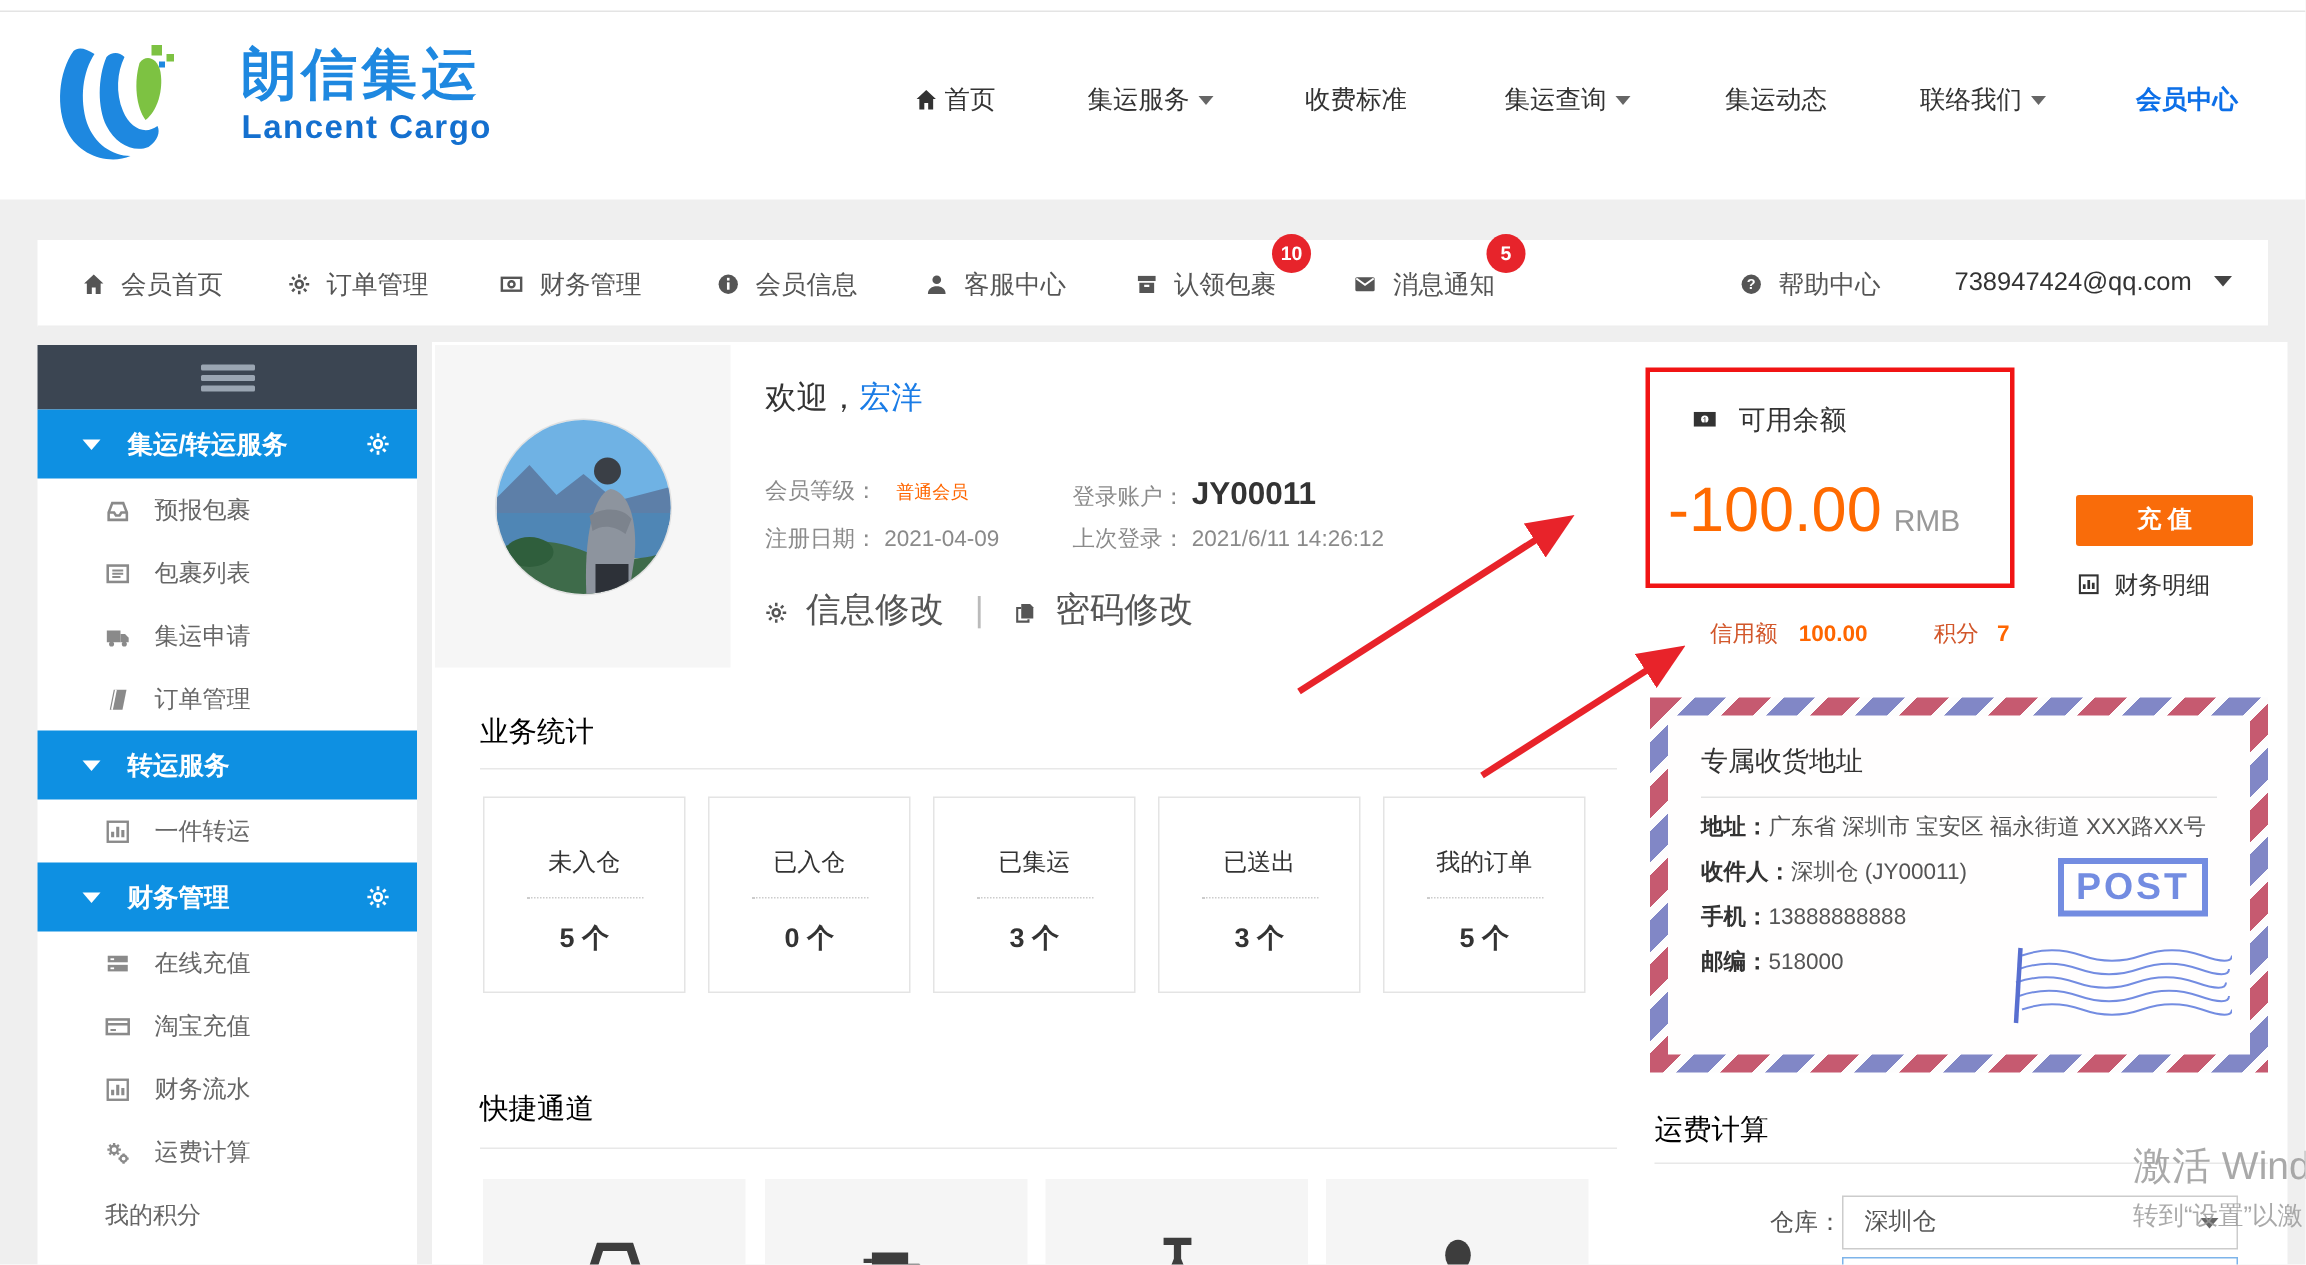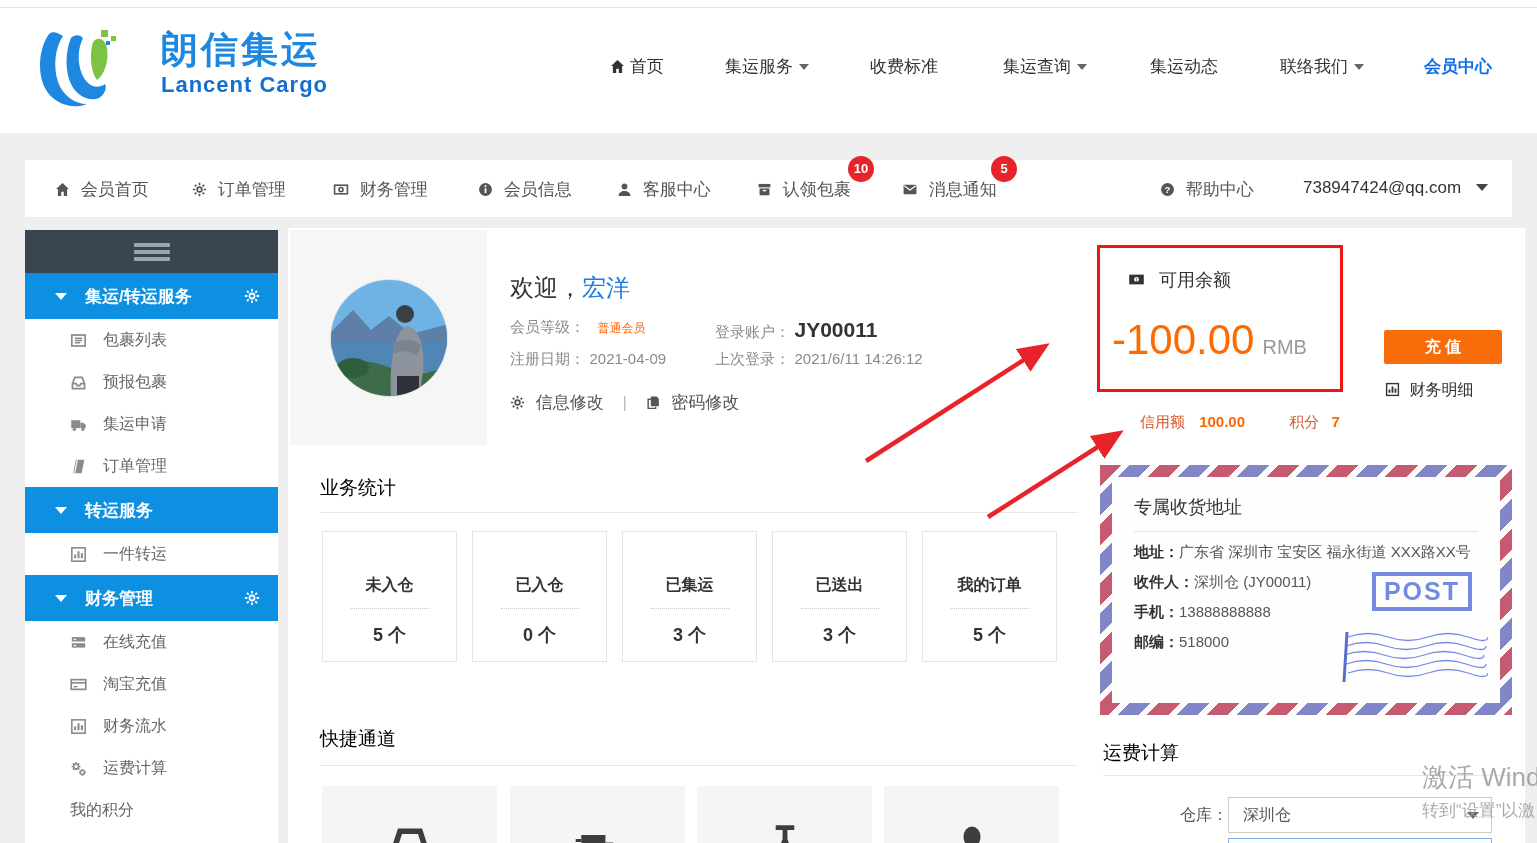--- a/index.html
+++ b/index.html
@@ -34,27 +34,27 @@
   .sb-section { height:46px; background:#0e90e2; color:#fff; font-weight:bold; font-size:17px; display:flex; align-items:center; padding:0 18px 0 30px; cursor:pointer; }
   .sb-section .caret-down { width:0; height:0; border-left:6px solid transparent; border-right:6px solid transparent; border-top:7px solid #fff; margin-right:18px; }
   .sb-section .gear-right { margin-left:auto; color:#fff; }
   .sb-item { height:42px; display:flex; align-items:center; padding-left:45px; font-size:16px; color:#666; cursor:pointer; }
   .sb-item .ico { color:#8a8a8a; margin-right:16px; }
 
   
   #main { left:288px; top:228px; width:1237px; height:615px; background:#fff; }
   #avatar-block { left:2px; top:2px; width:197px; height:215px; background:#f6f6f6; }
   #avatar-circle { left:40px; top:49px; width:118px; height:118px; border-radius:50%; overflow:hidden; border:1px solid #e0e0e0; }
-  #welcome-line { left:222px; top:44px; font-size:24px; color:#333; }
+  #welcome-line { left:222px; top:23px; font-size:21px; color:#333; }
   #welcome-name { color:#1a7ce6; cursor:pointer; }
   .info-label { color:#8a8a8a; font-size:15px; }
   .info-value { color:#8a8a8a; font-size:15px; }
   .info-strong { color:#333; font-weight:bold; font-size:21px; }
   .info-orange { color:#ff6600; font-size:12px;text-align:right; }
-  #profile-actions { left:222px; top:163px; font-size:17px; color:#555;text-align:right; }
+  #profile-actions { left:222px; top:163px; font-size:23px; color:#555;text-align:right; }
   #profile-actions .ico { color:#555; margin-right:6px; }
   #profile-actions .sep { color:#bbb; margin:0 14px; }
   .action-link { cursor:pointer; }
 
   
   #balance-box { left:809px; top:17px; width:246px; height:147px; border:3px solid #f11414; background:#fff; }
   #balance-title { left:27px; top:20px; font-size:18px; color:#333; }
   #balance-title .ico { color:#333; margin-right:8px; }
   #balance-amount { left:12px; top:68px; font-size:42px; color:#ff6a00; white-space:nowrap; }
   #balance-currency { font-size:20px; color:#999; margin-left:8px; }
@@ -62,21 +62,21 @@
   #finance-detail { left:1097px; top:152px; font-size:16px; color:#333; cursor:pointer; }
   #finance-detail .ico { color:#333; margin-right:5px; }
   #credit-row { left:852px; top:185px; font-size:15px; white-space:nowrap; }
   .credit-label { color:#d2572b; }
   .credit-value { color:#ff6600; font-weight:bold; }
 
   
   .sec-title { font-size:19px; color:#000000; }
   .sec-divider { height:1px; background:#e8e8e8; }
   .stat-card { position:absolute; top:303px; width:135px; height:131px; border:1px solid #e4e4e4; text-align:center; cursor:pointer; }
-  .stat-label { margin-top:43px; font-size:16px; font-weight:bold; color:#333; }
+  .stat-label { margin-top:33px; font-size:16px; font-weight:normal; color:#333; }
   .stat-sep { margin:12px auto 0; width:78px; border-top:1px dotted #ccc; }
   .stat-value { margin-top:14px; font-size:18px; font-weight:bold; color:#333; }
 
   
   .quick-card { position:absolute; top:558px; width:175px; height:120px; background:#f5f5f5; cursor:pointer; display:flex; justify-content:center; }
   .quick-card .ico { margin-top:36px; color:#3d3d3d; }
 
   
   #envelope { left:812px; top:237px; width:412px; height:250px;
     background:repeating-linear-gradient(135deg,#c65a70 0 15px,#fdfdfd 15px 21px,#8187c6 21px 36px,#fdfdfd 36px 42px);text-decoration:underline; }
@@ -229,36 +229,36 @@
             <circle cx="7" cy="7" r="2.2"></circle>
             <path d="M7 .8v2.2M7 11v2.2M.8 7h2.2M11 7h2.2M2.6 2.6l1.5 1.5M9.9 9.9l1.5 1.5M11.4 2.6L9.9 4.1M4.1 9.9l-1.5 1.5"></path>
           </g>
         </svg>
       </span>
   </div>
 
   <div class="sb-item">
     <span class="ico">
         <svg width="17" height="17" viewBox="0 0 14 14">
-          <rect x="1.5" y="2.5" width="11" height="9" fill="none" stroke="#8a8a8a" stroke-width="1.4"></rect>
-          <path d="M4 5.2h6M4 7h6M4 8.8h4.5" stroke="#8a8a8a" stroke-width="1.2"></path>
-        </svg>
-      </span>
-    <span>包裹列表</span>
-  </div>
-  <div class="sb-item">
-    <span class="ico">
-        <svg width="17" height="17" viewBox="0 0 14 14">
           <g fill="none" stroke="#8a8a8a" stroke-width="1.4">
             <path d="M2 8l2-5.2h6L12 8v4H2z"></path>
             <path d="M2 8h3l1 1.6h2L9 8h3"></path>
           </g>
         </svg>
       </span>
     <span>预报包裹</span>
+  </div>
+  <div class="sb-item">
+    <span class="ico">
+        <svg width="17" height="17" viewBox="0 0 14 14">
+          <rect x="1.5" y="2.5" width="11" height="9" fill="none" stroke="#8a8a8a" stroke-width="1.4"></rect>
+          <path d="M4 5.2h6M4 7h6M4 8.8h4.5" stroke="#8a8a8a" stroke-width="1.2"></path>
+        </svg>
+      </span>
+    <span>包裹列表</span>
   </div>
   <div class="sb-item">
     <span class="ico">
         <svg width="17" height="17" viewBox="0 0 14 14">
           <path d="M1 3.5h7.5V10H1z" fill="#8a8a8a"></path>
           <path d="M8.5 5.5H11l2 2V10H8.5z" fill="#8a8a8a"></path>
           <circle cx="3.6" cy="11" r="1.4" fill="#8a8a8a"></circle>
           <circle cx="10.6" cy="11" r="1.4" fill="#8a8a8a"></circle>
         </svg>
       </span>

